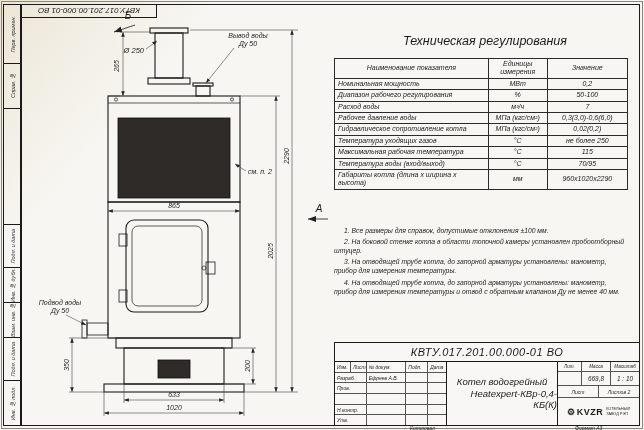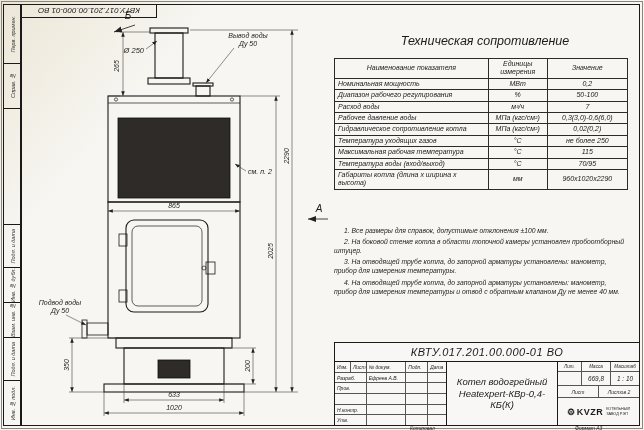--- a/index.html
+++ b/index.html
@@ -37,21 +37,21 @@
   .tb-doc{height:18px;border-bottom:1px solid #1a1a1a;display:flex;align-items:center;justify-content:center;
     font-size:11px;font-style:italic;letter-spacing:.5px;}
   .tb-main{flex:1;display:flex;}
   .tb-appr{width:112px;border-right:1px solid #1a1a1a;display:flex;flex-direction:column;font-size:5px;box-sizing:border-box;}
   .ar{flex:1;display:flex;border-bottom:0.6px solid #555;}
   .ar:last-child{border-bottom:none;}
   .ac{border-right:0.6px solid #555;display:flex;align-items:center;padding:0 2px;overflow:hidden;white-space:nowrap;box-sizing:border-box;font-style:italic;}
   .ac:last-child{border-right:none;}
   .w16{width:16px}.w40{width:40px}.w22{width:22px}.w18{width:18px;border-right:none}.w32{width:32px}
   .tb-name{flex:1;display:flex;flex-direction:column;align-items:center;justify-content:center;gap:2px;
-    font-size:9.5px;font-style:italic;text-align:center;line-height:1.1;}
+    font-size:9.5px;font-style:italic;text-align:right;line-height:1.1;}
   .tb-right{width:82px;border-left:1px solid #1a1a1a;display:flex;flex-direction:column;box-sizing:border-box;}
   .gridlm{display:grid;grid-template-columns:24px 29px 1fr;}
   .gc{border-right:0.6px solid #555;border-bottom:0.6px solid #555;display:flex;align-items:center;justify-content:center;overflow:hidden;}
   .gc.last{border-right:none;}
   .lbl{height:9px;font-size:4.6px;font-style:italic;}
   .val{height:13px;font-size:6.4px;font-style:italic;}
   .listrow{height:11px;display:flex;border-bottom:0.6px solid #555;font-size:5px;font-style:italic;}
   .listrow .ac{flex:1;justify-content:center;}
   .logo{flex:1;display:flex;align-items:center;justify-content:center;gap:3px;}
   .logo-mark{font-size:9px;font-weight:bold;letter-spacing:.5px;display:flex;align-items:center;gap:1px;}
@@ -185,21 +185,21 @@
     <text class="t" x="152" y="202" font-size="7" text-anchor="middle">865</text>
     <text class="t" x="267" y="150" font-size="7" text-anchor="middle" transform="rotate(-90 267 150)">2290</text>
     <text class="t" x="251" y="245" font-size="7" text-anchor="middle" transform="rotate(-90 251 245)">2025</text>
     <text class="t" x="47" y="359" font-size="7" text-anchor="middle" transform="rotate(-90 47 359)">350</text>
     <text class="t" x="228" y="360" font-size="7" text-anchor="middle" transform="rotate(-90 228 360)">200</text>
     <text class="t" x="152" y="391" font-size="7" text-anchor="middle">633</text>
     <text class="t" x="152" y="404" font-size="7" text-anchor="middle">1020</text>
   </svg>
 
   <div class="right">
-    <div class="spec-title">Техническая сопротивление</div>
+    <div class="spec-title">Техническая регулирования</div>
     <table class="spec">
       <thead>
         <tr>
           <th>Наименование показателя</th>
           <th>Единицы измерения</th>
           <th>Значение</th>
         </tr>
       </thead>
       <tbody>
         <tr>

